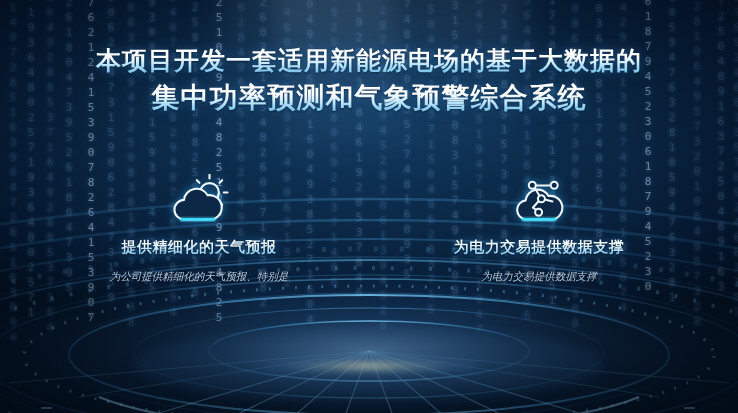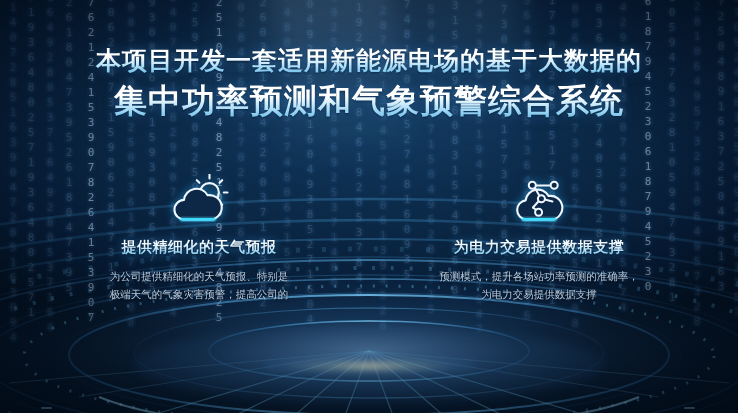--- a/index.html
+++ b/index.html
@@ -129,21 +129,21 @@
     margin: 0;
     line-height: 1.15;
     color: #eaf6ff;
     background: linear-gradient(to bottom, #ffffff 0%, #ffffff 38%, #a8dcf6 72%, #63b9e8 100%);
     -webkit-background-clip: text;
     background-clip: text;
     -webkit-text-fill-color: transparent;
     filter: drop-shadow(0 0 6px rgba(60,150,225,0.55)) drop-shadow(0 1px 1px rgba(2,16,34,0.9));
   }
   .title-line.l1 { font-size: 25px; }
-  .title-line.l2 { font-size: 33px; margin-top: 7px; }
+  .title-line.l2 { font-size: 28px; margin-top: 7px; }
 
   
   .columns {
     position: absolute;
     top: 168px;
     left: 0;
     right: 0;
     display: flex;
     justify-content: center;
     gap: 88px;
@@ -175,21 +175,21 @@
     -webkit-text-fill-color: transparent;
     filter: drop-shadow(0 1px 1px rgba(3,18,36,0.95)) drop-shadow(0 0 5px rgba(50,145,220,0.45));
     margin-bottom: 11px;
   }
   .col-body {
     font-size: 10.5px;
     line-height: 1.72;
     color: #b9cbdd;
     text-shadow: 0 1px 2px rgba(2,12,26,0.85);
   }
-  .col-body div { white-space: nowrap; }
+  .col-body div { white-space: nowrap; font-style: italic; }
 
 </style>
 </head>
 <body>
 
 <div class="slide">
 
   <div class="bg-base"></div>
   <div class="bg-topbeam"></div>
   <div class="bg-topbeam2"></div>
@@ -1092,21 +1092,20 @@
                    A 10.3 10.3 0 0 1 43.4 45.5
                    Z" fill="#0c2846" stroke="#eef7ff" stroke-width="2.1" stroke-linejoin="round"></path>
 
           <path d="M 14.0 45.3 L 45.8 45.3" fill="none" stroke="#2ad8ff" stroke-width="2.8" stroke-linecap="round" opacity="0.98"></path>
           <path d="M 14.0 45.3 L 45.8 45.3" fill="none" stroke="#63e4ff" stroke-width="5.5" stroke-linecap="round" opacity="0.30"></path>
         </svg>
       </div>
       <div class="col-head">提供精细化的天气预报</div>
       <div class="col-body">
         <div>为公司提供精细化的天气预报、特别是</div>
-        <div>极端天气的气象灾害预警，提高公司的</div>
       </div>
     </div>
 
     <div class="col">
       <div class="col-icon">
         <svg width="62" height="52" viewBox="0 0 62 52" aria-hidden="true">
 
           <path d="M 18.0 45.5
                    A 9.6 9.6 0 0 1 17.6 26.4
                    A 12.3 12.3 0 0 1 40.6 22.0
@@ -1127,20 +1126,19 @@
             <circle cx="33.4" cy="24.8" r="3.5"></circle>
             <circle cx="30.6" cy="38.3" r="3.5"></circle>
           </g>
 
           <path d="M 15.5 45.3 L 46.7 45.3" fill="none" stroke="#2ad8ff" stroke-width="2.8" stroke-linecap="round" opacity="0.98"></path>
           <path d="M 15.5 45.3 L 46.7 45.3" fill="none" stroke="#63e4ff" stroke-width="5.5" stroke-linecap="round" opacity="0.30"></path>
         </svg>
       </div>
       <div class="col-head">为电力交易提供数据支撑</div>
       <div class="col-body">
-        <div>预测模式，提升各场站功率预测的准确率，</div>
         <div>为电力交易提供数据支撑</div>
       </div>
     </div>
 
   </div>
 
 </div>
 
 </body></html>

